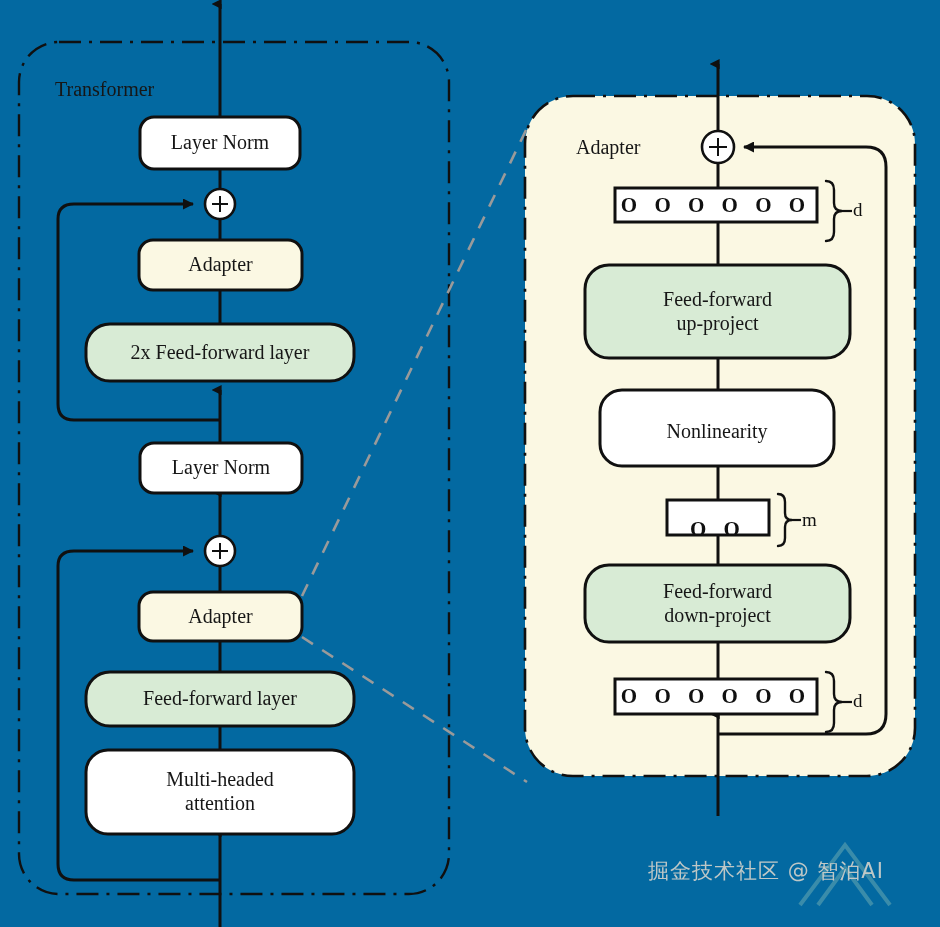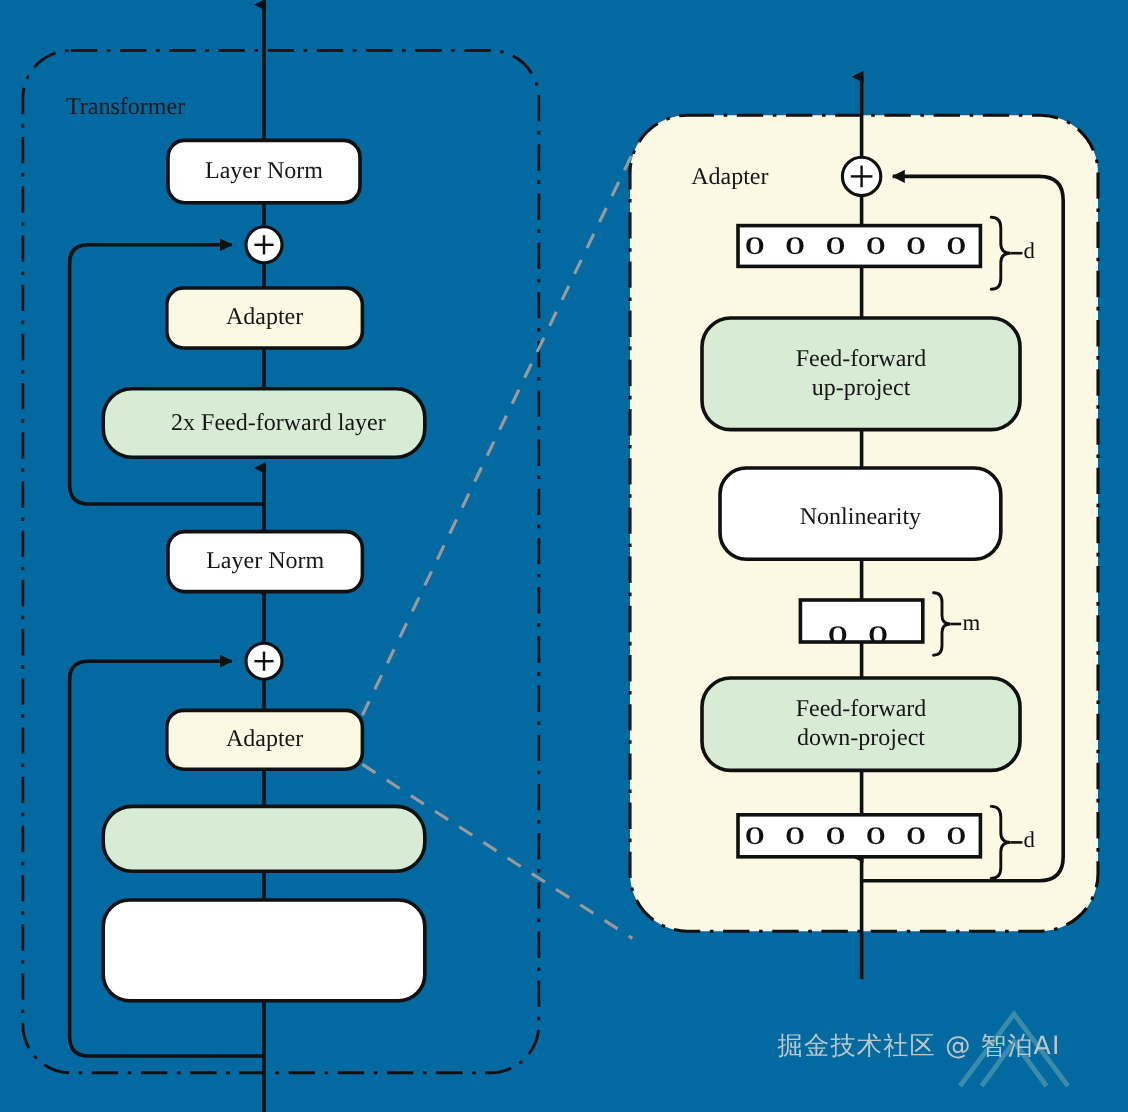--- a/index.html
+++ b/index.html
@@ -193,27 +193,30 @@
     <path d="M800,905 L845,845 L890,905" fill="none" stroke="#b9dcc0" stroke-width="4"></path>
     <path d="M818,905 L845,868 L872,905" fill="none" stroke="#b9dcc0" stroke-width="4"></path>
   </svg>
 
   <div class="panel-title" style="left:55px; top:78px;">Transformer</div>
 
   <div class="box-label" style="left:140px; top:117px; width:160px; height:52px; font-size:20px;">Layer Norm</div>
 
   <div class="box-label" style="left:139px; top:240px; width:163px; height:50px; font-size:20px;">Adapter</div>
 
-  <div class="box-label" style="left:86px; top:324px; width:268px; height:57px; font-size:20px;margin-left:12px;">2x Feed-forward layer</div>
+  <div class="box-label" style="left:86px; top:324px; width:268px; height:57px; font-size:20px;">2x Feed-forward layer</div>
 
   <div class="box-label" style="left:140px; top:443px; width:162px; height:50px; font-size:20px;">Layer Norm</div>
 
   <div class="box-label" style="left:139px; top:592px; width:163px; height:49px; font-size:20px;">Adapter</div>
 
-
+  <div class="box-label" style="left:86px; top:672px; width:268px; height:54px; font-size:20px;">Feed-forward layer</div>
+
+  <div class="box-label" style="left:86px; top:750px; width:268px; height:84px; font-size:20px;">Multi-headed
+attention</div>
 
   <div class="panel-title" style="left:576px; top:136px;">Adapter</div>
 
   <div class="vec-dots" style="left:615px; top:188px; width:202px; height:34px;">O O O O O O</div>
 
   <div class="box-label" style="left:585px; top:265px; width:265px; height:93px; font-size:20px;">Feed-forward
 up-project</div>
 
   <div class="box-label" style="left:600px; top:390px; width:234px; height:84px; font-size:20px;">Nonlinearity</div>
 

